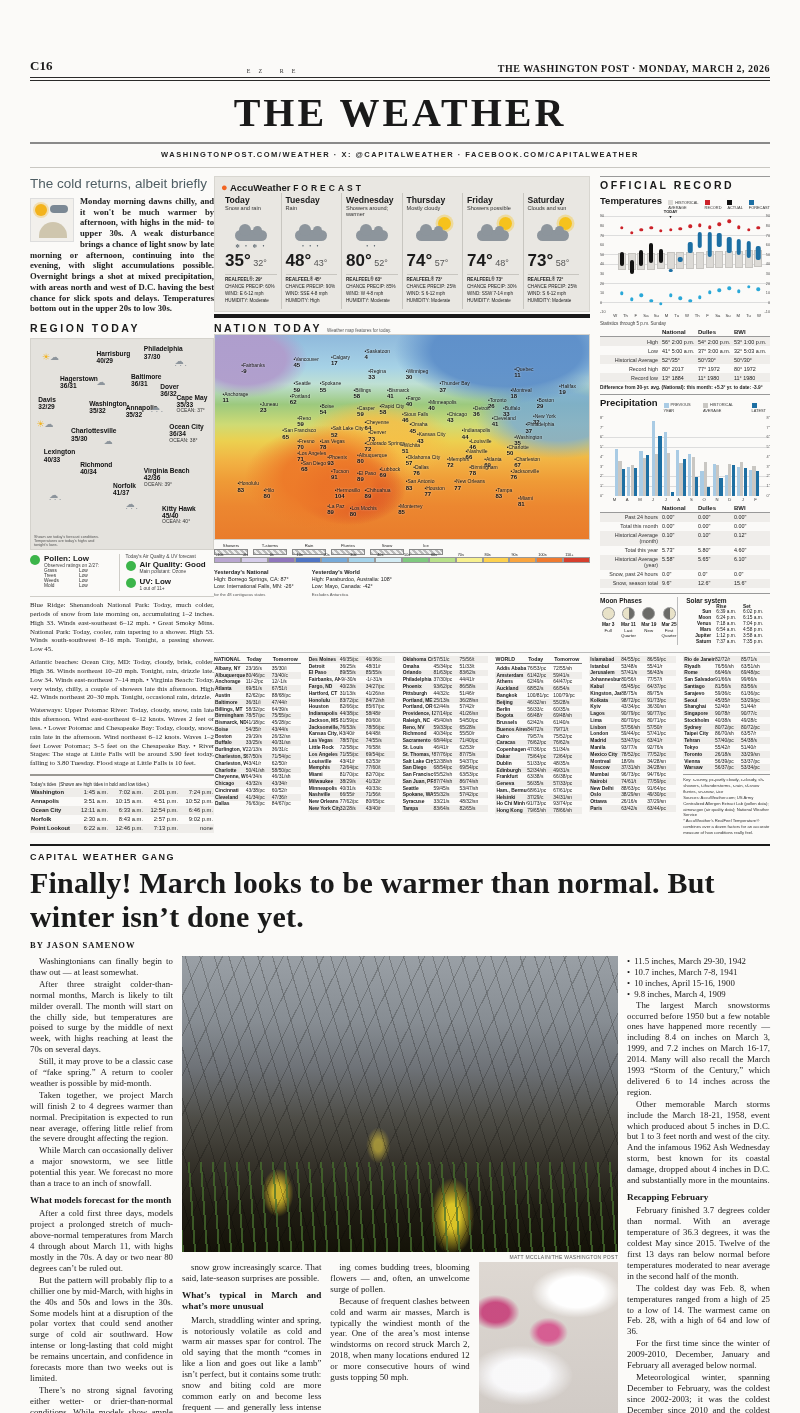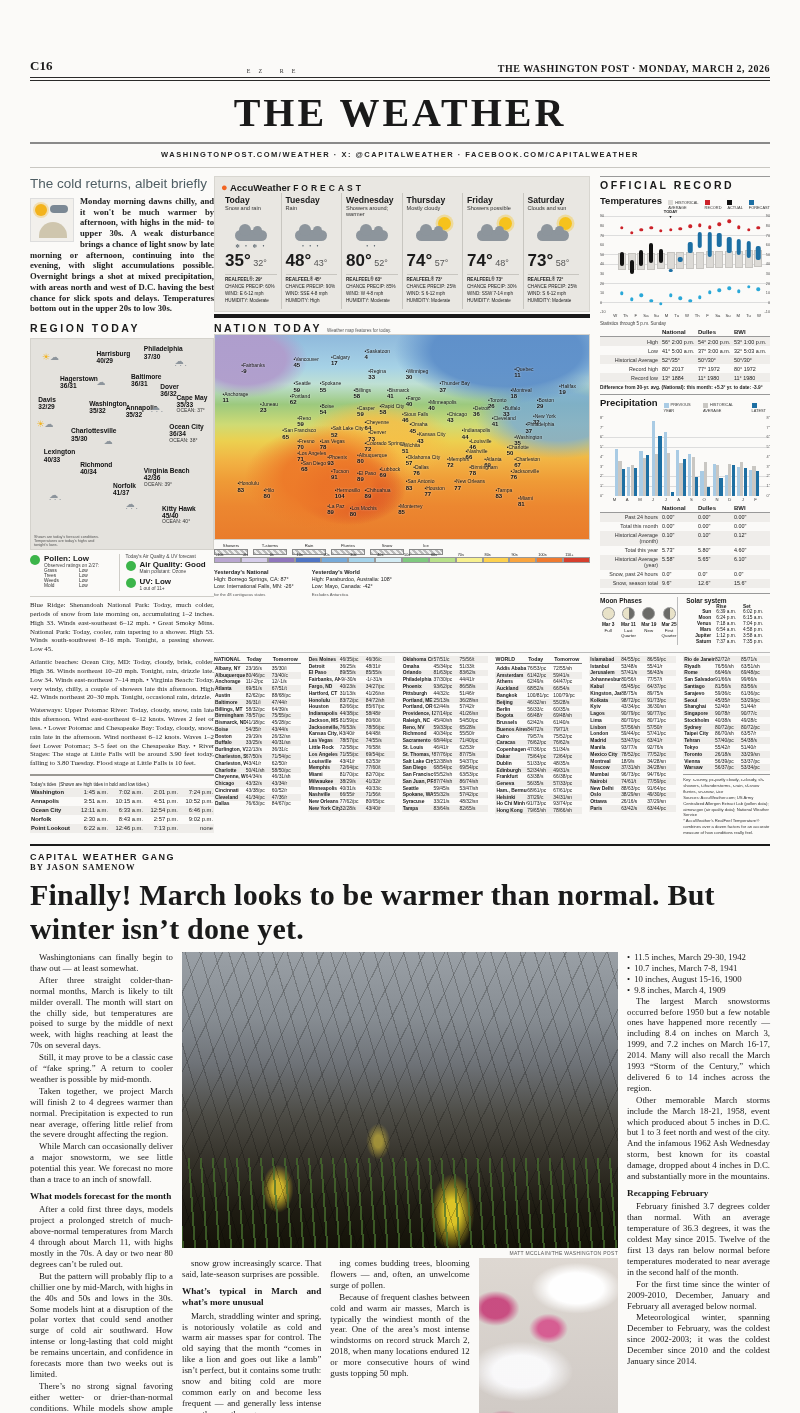--- a/index.html
+++ b/index.html
@@ -1668,22 +1668,22 @@
               <div>Sources: AccuWeather.com; US Army Centralized Allergen Extract Lab (pollen data); airnow.gov (air quality data); National Weather Service</div>
               <div>* AccuWeather's RealFeel Temperature® combines over a dozen factors for an accurate measure of how conditions really feel.</div>
             </div>
           </div>
         </div>
     </div>
   </div>
 
   <div id="article-rule"></div>
   <div id="kicker" class="sans">CAPITAL WEATHER GANG</div>
+  <div id="headline">Finally! March looks to be warmer than normal. But winter isn’t done yet.</div>
   <div id="byline">BY JASON SAMENOW</div>
-  <div id="headline">Finally! March looks to be warmer than normal. But winter isn’t done yet.</div>
 
   <div id="article-body">
     <div class="art-col" id="art-col1">
         <p>Washingtonians can finally begin to thaw out — at least somewhat.</p>
         <p>After three straight colder-than-normal months, March is likely to tilt milder overall. The month will start on the chilly side, but temperatures are poised to surge by the middle of next week, with highs reaching at least the 70s on several days.</p>
         <p>Still, it may prove to be a classic case of “fake spring.” A return to cooler weather is possible by mid-month.</p>
         <p>Taken together, we project March will finish 2 to 4 degrees warmer than normal. Precipitation is expected to run near average, offering little relief from the severe drought affecting the region.</p>
         <p>While March can occasionally deliver a major snowstorm, we see little potential this year. We forecast no more than a trace to an inch of snowfall.</p>
         <div class="art-sub">What models forecast for the month</div>
         <p>After a cold first three days, models project a prolonged stretch of much-above-normal temperatures from March 4 through about March 11, with highs mostly in the 70s. A day or two near 80 degrees can’t be ruled out.</p>
@@ -1716,27 +1716,28 @@
         <div class="art-bullet">
           <span class="b">•</span>
           <span>11.5 inches, March 29-30, 1942</span>
         </div>
         <div class="art-bullet">
           <span class="b">•</span>
           <span>10.7 inches, March 7-8, 1941</span>
         </div>
         <div class="art-bullet">
           <span class="b">•</span>
-          <span>10 inches, August 15-16, 1900</span>
+          <span>10 inches, April 15-16, 1900</span>
         </div>
         <div class="art-bullet">
           <span class="b">•</span>
           <span>9.8 inches, March 4, 1909</span>
         </div>
         <p>The largest March snowstorms occurred before 1950 but a few notable ones have happened more recently — including 8.4 on inches on March 3, 1999, and 7.2 inches on March 16-17, 2014. Many will also recall the March 1993 “Storm of the Century,” which delivered 6 to 14 inches across the region.</p>
         <p>Other memorable March storms include the March 18-21, 1958, event which produced about 5 inches in D.C. but 1 to 3 feet north and west of the city. And the infamous 1962 Ash Wednesday storm, best known for its coastal damage, dropped about 4 inches in D.C. and substantially more in the mountains.</p>
         <div class="art-sub">Recapping February</div>
         <p>February finished 3.7 degrees colder than normal. With an average temperature of 36.3 degrees, it was the coldest May since 2015. Twelve of the first 13 days ran below normal before temperatures moderated to near average in the second half of the month.</p>
+        <p>The coldest day was Feb. 8, when temperatures ranged from a high of 25 to a low of 14. The warmest came on Feb. 28, with a high of 64 and low of 36.</p>
         <p>For the first time since the winter of 2009-2010, December, January and February all averaged below normal.</p>
         <p>Meteorological winter, spanning December to February, was the coldest since 2002-2003; it was the coldest December since 2010 and the coldest January since 2014.</p>
       </div>
   </div>
 </div>
 
 </body></html>

